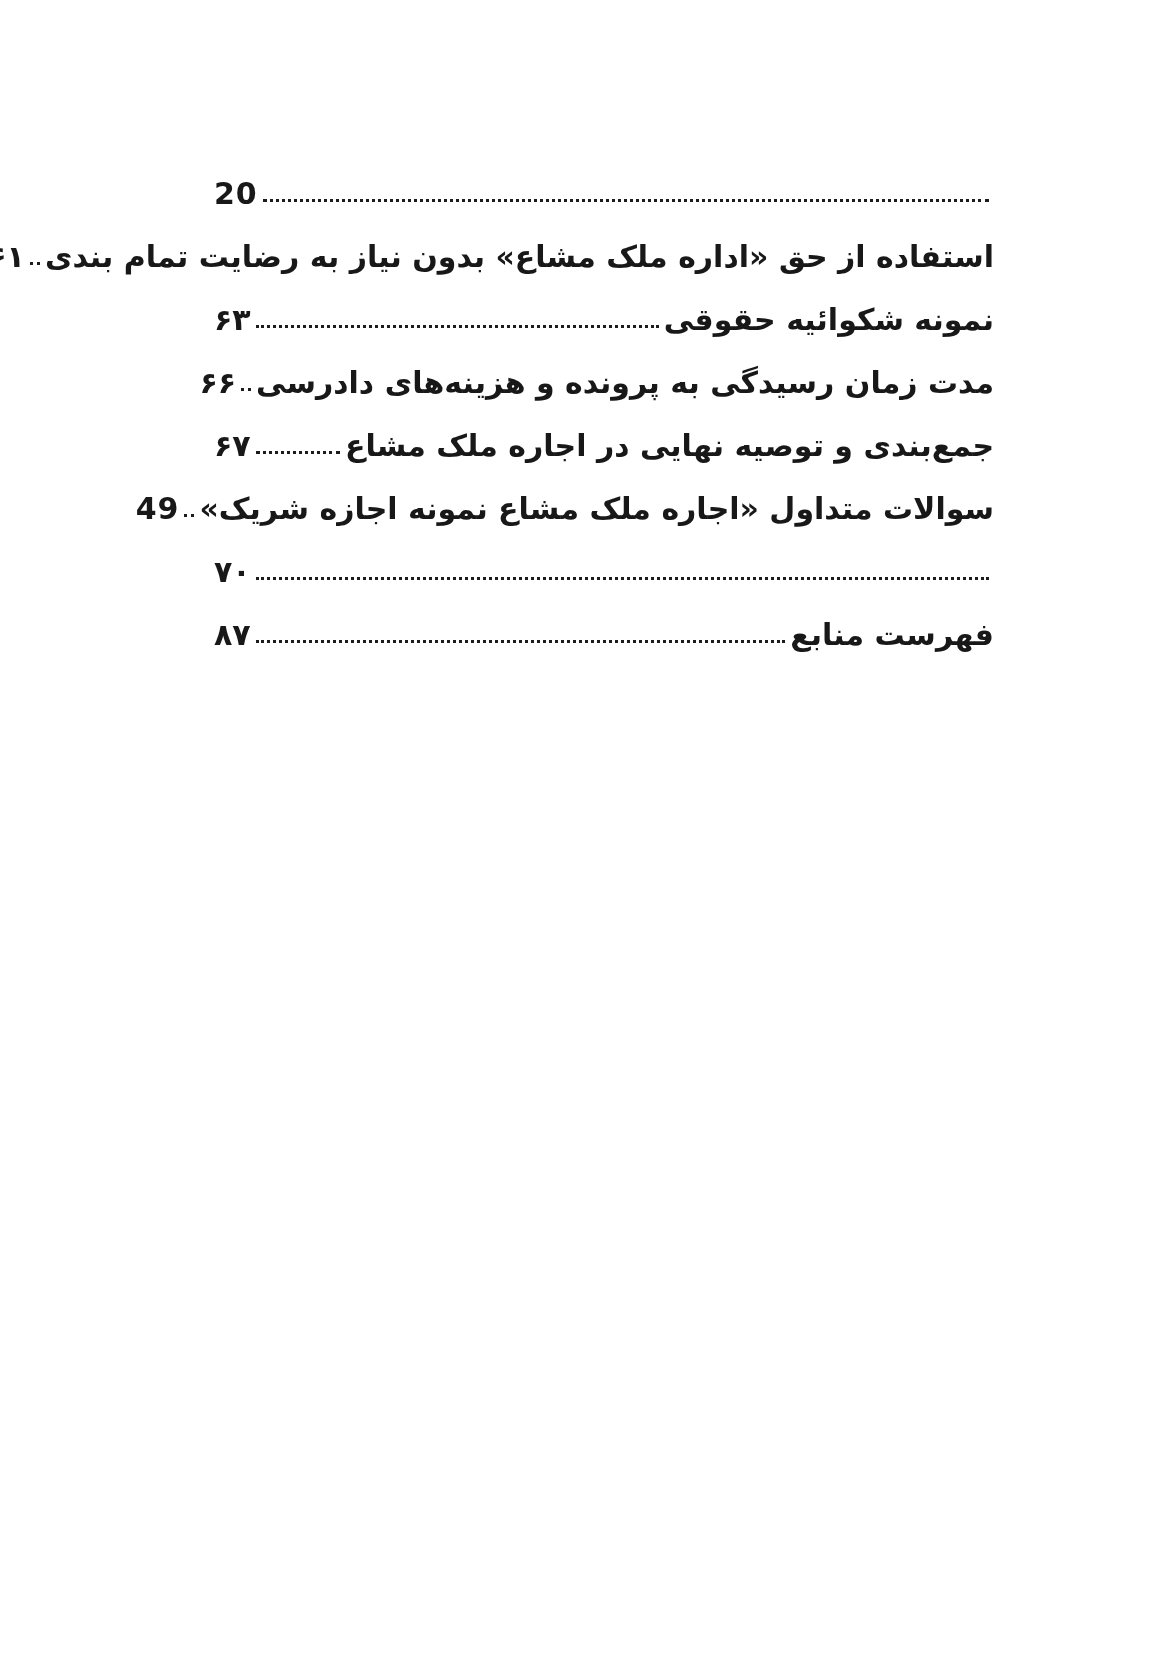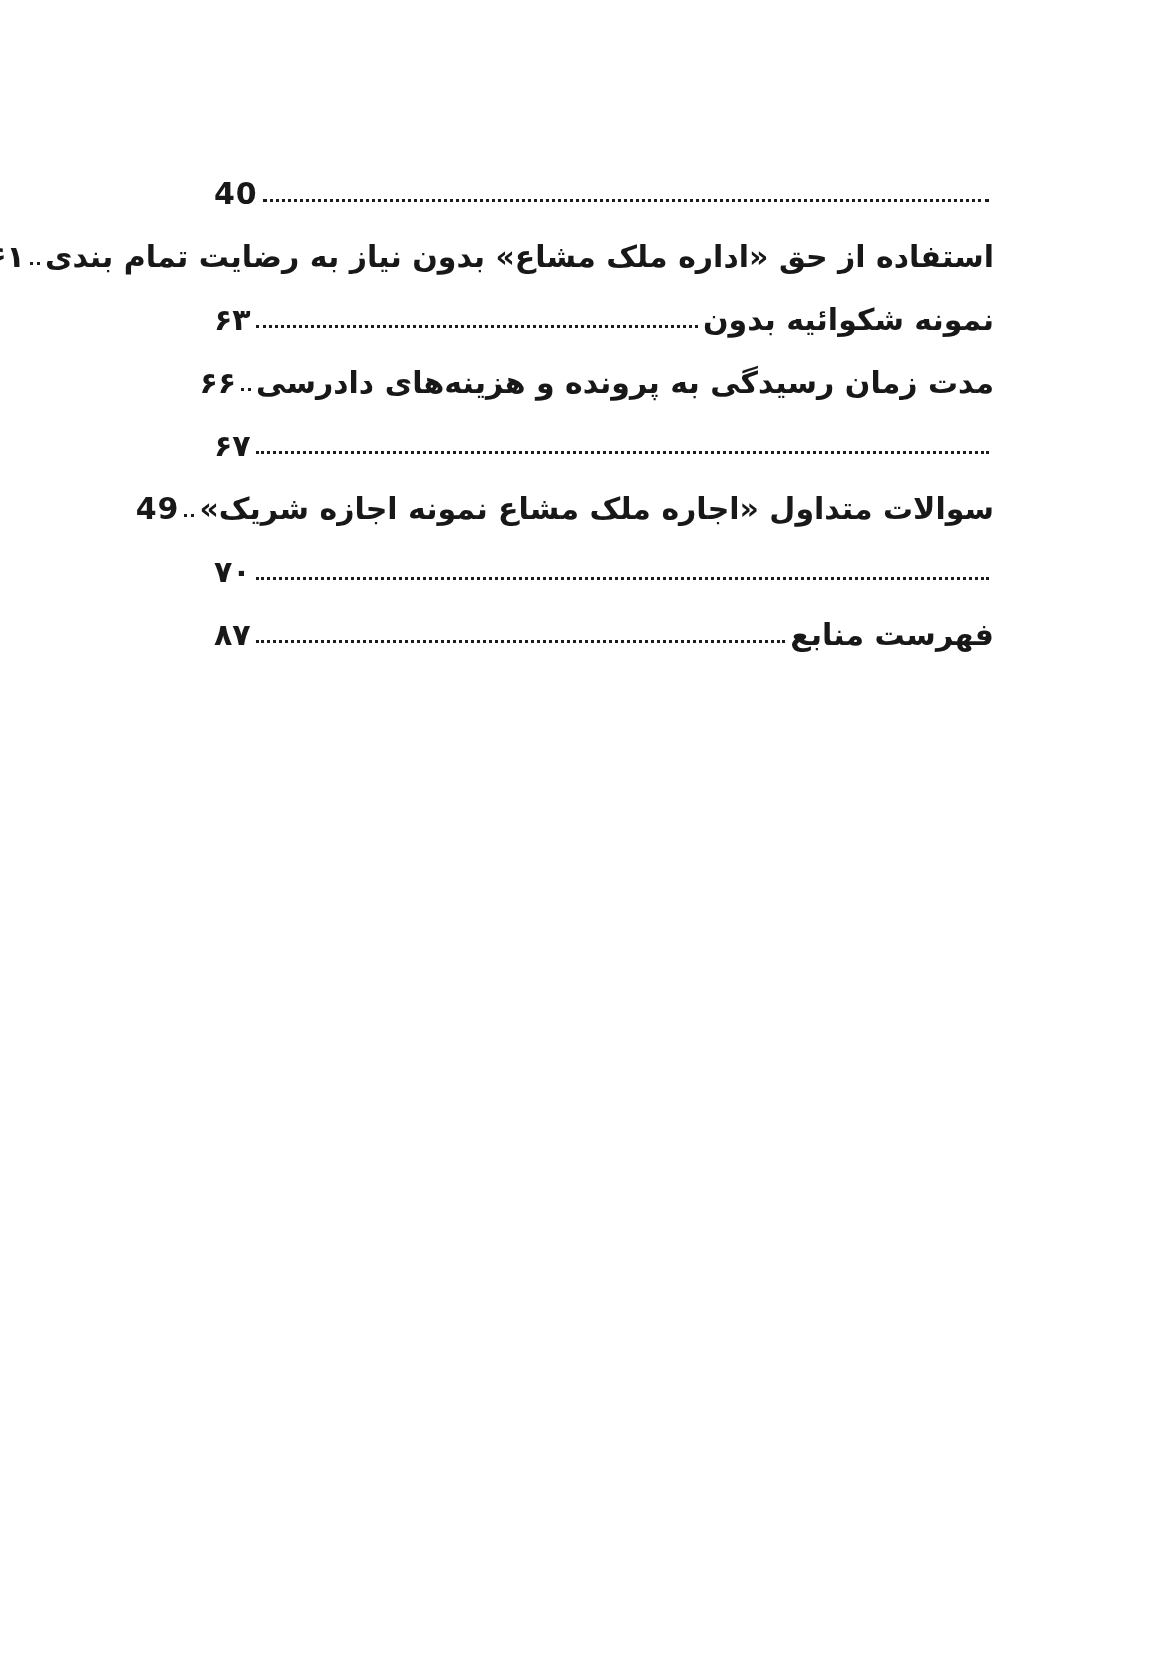--- a/index.html
+++ b/index.html
@@ -47,42 +47,43 @@
     letter-spacing: 1px;
   }
 </style>
 </head>
 <body>
 
 <div class="toc">
 
   <div class="toc-row">
     <span class="leader"></span>
-    <span class="pagenum">40</span>
+    <span class="pagenum">20</span>
   </div>
 
   <div class="toc-row">
     <span class="toc-title">استفاده از حق «اداره ملک مشاع» بدون نیاز به رضایت تمام بندی</span>
     <span class="leader"></span>
     <span class="pagenum">۶۱</span>
   </div>
 
   <div class="toc-row">
-    <span class="toc-title">نمونه شکوائیه بدون</span>
+    <span class="toc-title">نمونه شکوائیه حقوقی</span>
     <span class="leader"></span>
     <span class="pagenum">۶۳</span>
   </div>
 
   <div class="toc-row">
     <span class="toc-title">مدت زمان رسیدگی به پرونده و هزینه‌های دادرسی</span>
     <span class="leader"></span>
     <span class="pagenum">۶۶</span>
   </div>
 
   <div class="toc-row">
+    <span class="toc-title">جمع‌بندی و توصیه نهایی در اجاره ملک مشاع</span>
     <span class="leader"></span>
     <span class="pagenum">۶۷</span>
   </div>
 
   <div class="toc-row">
     <span class="toc-title">سوالات متداول «اجاره ملک مشاع نمونه اجازه شریک»</span>
     <span class="leader"></span>
     <span class="pagenum">49</span>
   </div>
 

